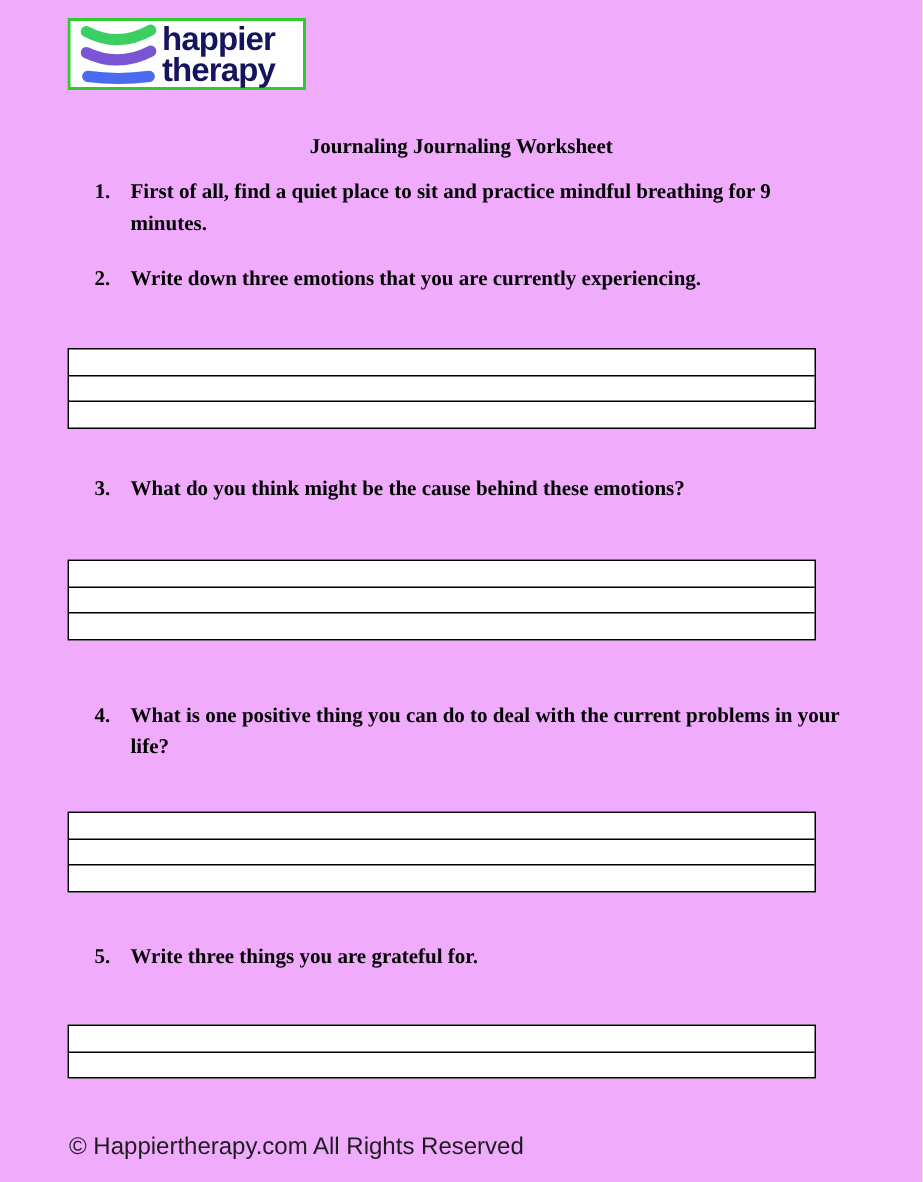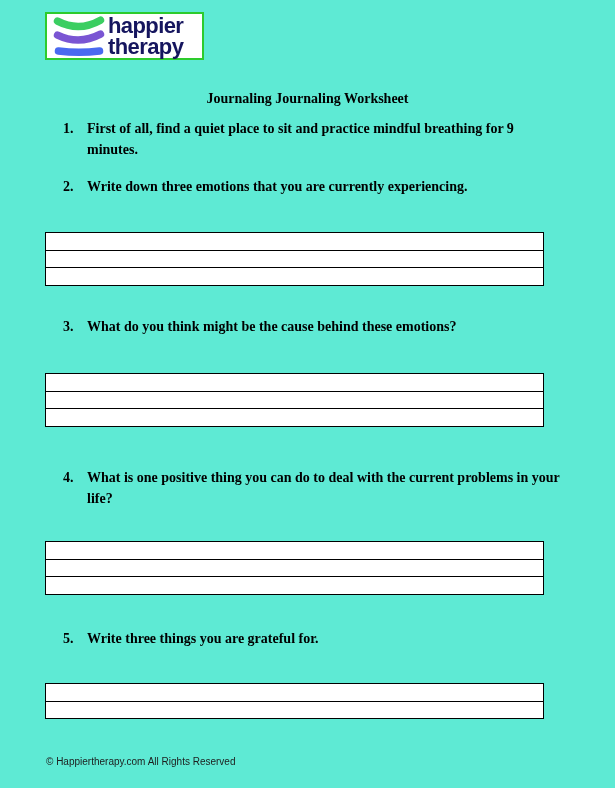--- a/index.html
+++ b/index.html
@@ -1,19 +1,19 @@
 <!DOCTYPE html>
 <html><head>
 <meta charset="utf-8">
 <style>
   html, body { margin:0; padding:0; background:#ffffff; }
   .page {
     position:relative;
     width:615px; height:788px;
-    background:#5eead4;
+    background:#f0abfc;
     overflow:hidden;
     font-family:"Liberation Serif", serif;
     color:#000;
   }
 
   
   .logo-box {
     position:absolute; left:45px; top:12px;
     width:155px; height:44px;
     border:2px solid #2dcb2d;
@@ -64,21 +64,21 @@
   .box-row:last-child { border-bottom:none; }
   #box1 { top:232px; }
   #box2 { top:373px; }
   #box3 { top:541px; }
   #box4 { top:683px; }
 
   
   .footer {
     position:absolute; left:46px; top:756px;
     font-family:"Liberation Sans", sans-serif;
-    font-size:10px; color:#1d1d1d;
+    font-size:16px; color:#1d1d1d;
   }
 </style>
 </head>
 <body>
 
 <div class="page">
 
   <div class="logo-box" style="border-color: rgb(45, 203, 45);">
     <svg class="logo-mark" viewBox="0 0 60 46" xmlns="http://www.w3.org/2000/svg">
       <path d="M7 7 Q30 19 53 6" fill="none" stroke-width="8" stroke-linecap="round" stroke="#3bce61"></path>

